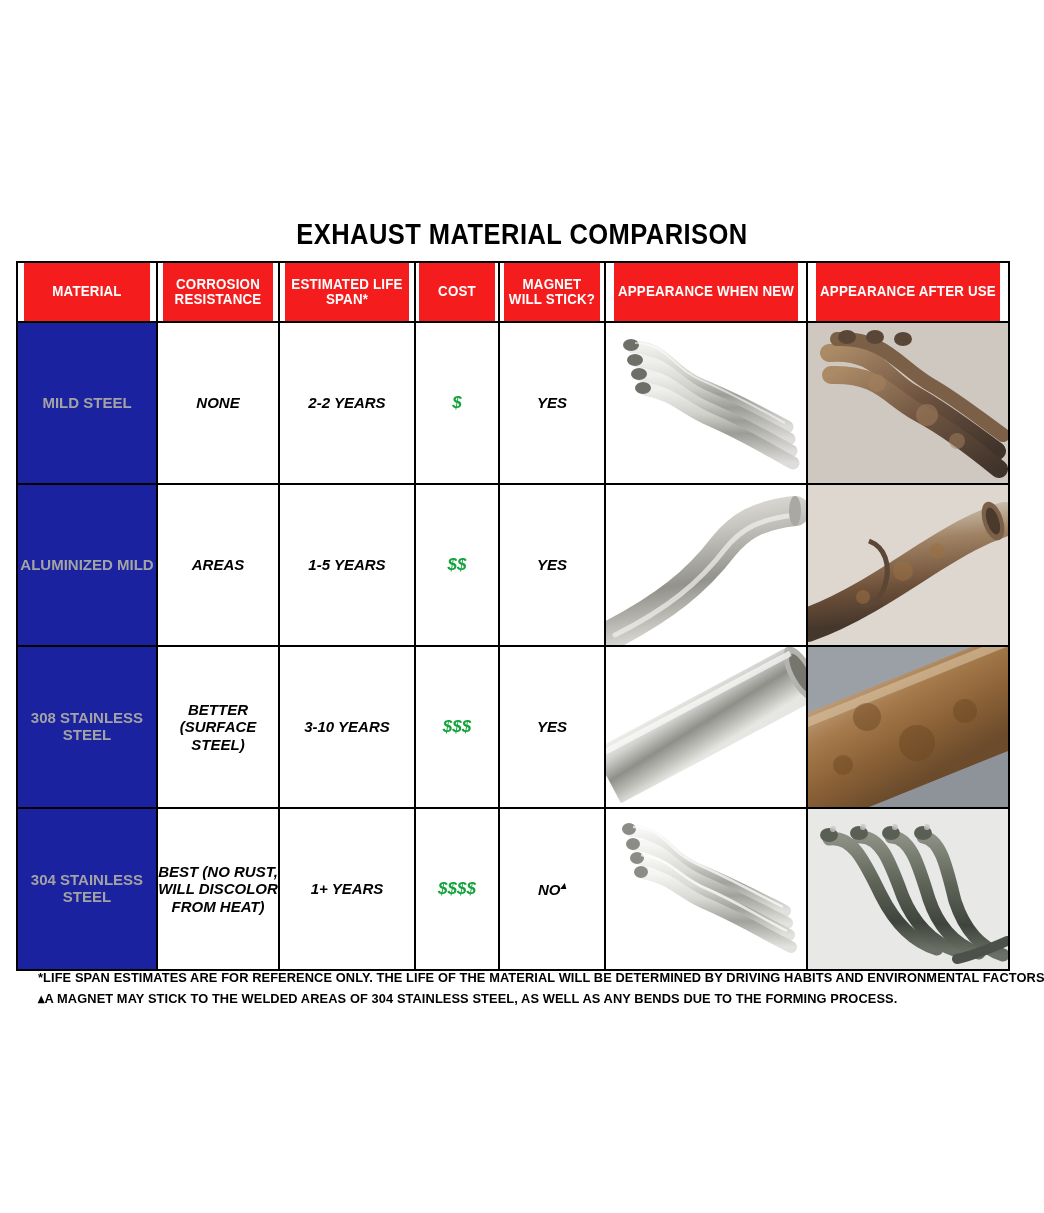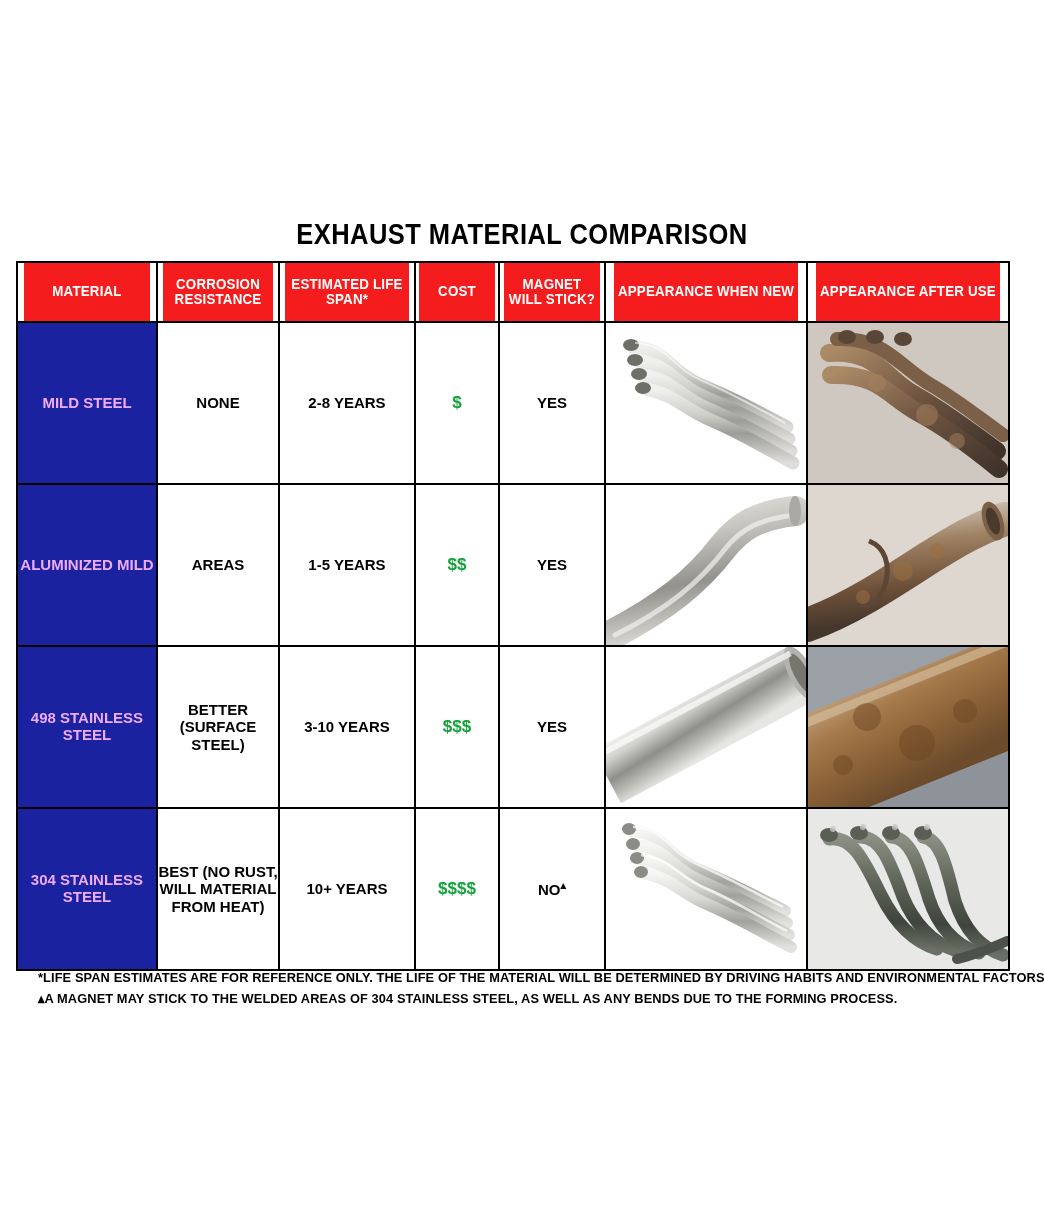--- a/index.html
+++ b/index.html
@@ -70,31 +70,32 @@
   .col-material   { width: 140px; }
   .col-corrosion  { width: 122px; }
   .col-lifespan   { width: 136px; }
   .col-cost       { width: 84px;  }
   .col-magnet     { width: 106px; }
   .col-new        { width: 202px; }
   .col-used       { width: 202px; }
 
   td.material {
     background: #1a22a0;
-    color: #f0abfc;
+    color: #a3a3a3;
     font-weight: bold;
     font-size: 15px;
     line-height: 1.12;
     height: 160px;
   }
   td.datacell {
     background: #ffffff;
     font-weight: bold;
     font-size: 15px;
     line-height: 1.15;
+    font-style: italic;
   }
   td.cost {
     color: #13a33b;
     font-weight: bold;
     font-size: 17px;
   }
   td.imgcell {
     padding: 0;
     background: #ffffff;
     position: relative;
@@ -154,21 +155,21 @@
           <th>MAGNET WILL STICK?</th>
           <th>APPEARANCE WHEN NEW</th>
           <th>APPEARANCE AFTER USE</th>
         </tr>
       </thead>
       <tbody>
 
         <tr>
           <td class="material">MILD STEEL</td>
           <td class="datacell">NONE</td>
-          <td class="datacell">2-8 YEARS</td>
+          <td class="datacell">2-2 YEARS</td>
           <td class="datacell cost">$</td>
           <td class="datacell">YES</td>
           <td class="imgcell">
             <div class="imgbox">
               <svg class="art" viewBox="0 0 202 160" preserveAspectRatio="xMidYMid slice" aria-hidden="true">
                 <defs>
                   <linearGradient id="shiny" x1="0" y1="0" x2="0" y2="1">
                     <stop offset="0%" stop-color="#f0f0ee"></stop>
                     <stop offset="35%" stop-color="#cfcfca"></stop>
                     <stop offset="60%" stop-color="#9d9d97"></stop>
@@ -278,21 +279,21 @@
                   <circle cx="96" cy="86" r="10"></circle>
                   <circle cx="130" cy="66" r="8"></circle>
                   <circle cx="56" cy="112" r="7"></circle>
                 </g>
               </svg>
             </div>
           </td>
         </tr>
 
         <tr>
-          <td class="material">498 STAINLESS STEEL</td>
+          <td class="material">308 STAINLESS STEEL</td>
           <td class="datacell">BETTER (SURFACE STEEL)</td>
           <td class="datacell">3-10 YEARS</td>
           <td class="datacell cost">$$$</td>
           <td class="datacell">YES</td>
           <td class="imgcell">
             <div class="imgbox">
               <svg class="art" viewBox="0 0 202 160" preserveAspectRatio="xMidYMid slice" aria-hidden="true">
                 <defs>
                   <linearGradient id="ss409" x1="0" y1="0" x2="0.25" y2="1">
                     <stop offset="0%" stop-color="#f3f3f1"></stop>
@@ -335,22 +336,22 @@
                   <circle cx="158" cy="64" r="12"></circle>
                   <circle cx="36" cy="118" r="10"></circle>
                 </g>
               </svg>
             </div>
           </td>
         </tr>
 
         <tr>
           <td class="material">304 STAINLESS STEEL</td>
-          <td class="datacell">BEST (NO RUST, WILL MATERIAL FROM HEAT)</td>
-          <td class="datacell">10+ YEARS</td>
+          <td class="datacell">BEST (NO RUST, WILL DISCOLOR FROM HEAT)</td>
+          <td class="datacell">1+ YEARS</td>
           <td class="datacell cost">$$$$</td>
           <td class="datacell"><span>NO</span><sup class="note">▴</sup></td>
           <td class="imgcell">
             <div class="imgbox">
               <svg class="art" viewBox="0 0 202 160" preserveAspectRatio="xMidYMid slice" aria-hidden="true">
                 <defs>
                   <linearGradient id="ss304" x1="0" y1="0" x2="0" y2="1">
                     <stop offset="0%" stop-color="#f6f6f4"></stop>
                     <stop offset="35%" stop-color="#d8d8d4"></stop>
                     <stop offset="65%" stop-color="#a2a29c"></stop>

